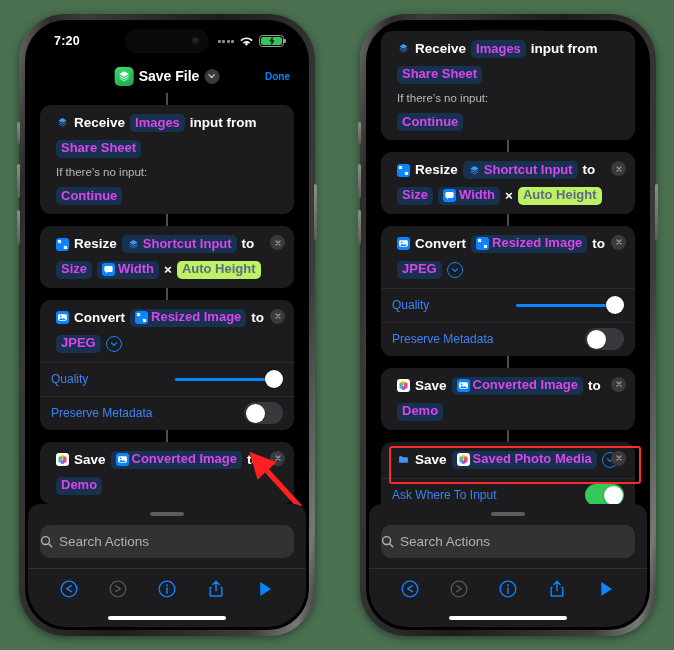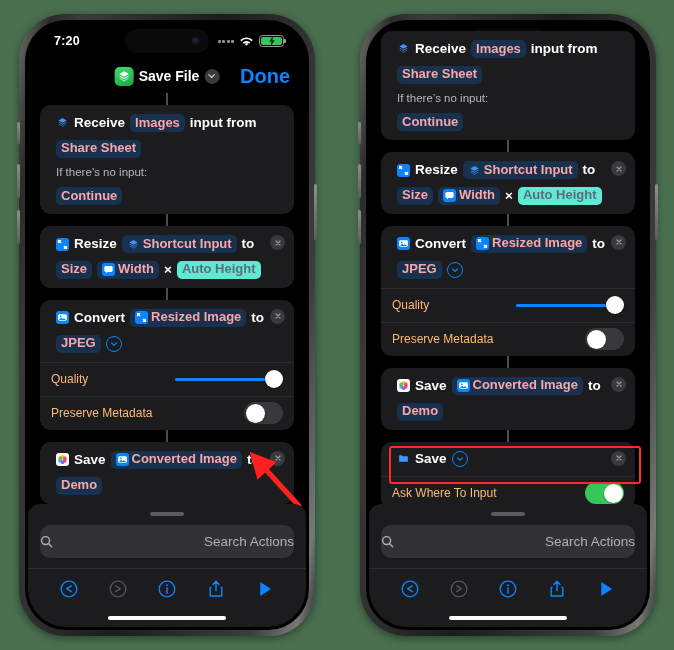--- a/index.html
+++ b/index.html
@@ -94,21 +94,21 @@
     background: linear-gradient(160deg,#3ddc6a,#1aa84c);
     display:flex; align-items:center; justify-content:center;
   }
   .app-icon svg { width: 13px; height: 13px; }
   .nav-title { color:#fff; font-size:14px; font-weight:bold; }
   .chev-circle {
     width: 15px; height: 15px; border-radius:50%;
     background:#3a3a3c; display:flex; align-items:center; justify-content:center;
   }
   .chev-circle svg { width:8px; height:8px; }
-  .done { margin-left:auto; color:#0a84ff; font-size:20px; font-weight:bold; }
+  .done { margin-left:auto; color:#0a84ff; font-size:10px; font-weight:bold; }
 
   
   .list {
     position: relative;
     padding: 0 12px;
     height: 412px;
     overflow: hidden;
   }
   .list.scrolled { margin-top: -62px; }
 
@@ -124,24 +124,24 @@
     display: flex; flex-wrap: wrap; align-items: center;
     gap: 4px 5px;
     line-height: 1.15;
   }
   .tok {
     color:#fff; font-size:13.5px; font-weight:bold; white-space:nowrap;
   }
   .tok.small { font-weight: normal; font-size: 11.5px; color:#b9b9be; }
   .var {
     display:inline-flex; align-items:center; gap:3px;
-    background:#17314f; color:#fca5a5; border-radius:5px;
+    background:#17314f; color:#d946ef; border-radius:5px;
     padding:1.5px 5px; font-size:13px; font-weight:bold; white-space:nowrap;
   }
-  .var.dim { color:#5e6b80; background:#5eead4; }
+  .var.dim { color:#5e6b80; background:#bef264; }
   .var.nobg { background:transparent; padding:1.5px 0; }
   .gi { width:13px; height:13px; border-radius:3px; flex:none;
         display:flex; align-items:center; justify-content:center; }
   .gi svg { width:11px; height:11px; display:block; }
   .gi.blue { background:#0a84ff; }
   .gi.photos { background:#fff; }
   .gi.files { background:transparent; }
   .gi.share { background:transparent; }
   .gi.text { background:#0a84ff; }
 
@@ -159,21 +159,21 @@
     border:1.4px solid #0a84ff; display:flex; align-items:center; justify-content:center;
     flex: none;
   }
   .disclose svg { width:8px; height:8px; }
 
   .sub-row {
     border-top: .5px solid #2c2c2e;
     height: 34px; display:flex; align-items:center;
     padding: 0 11px;
   }
-  .sub-label { color:#fdba74; font-size:12px; }
+  .sub-label { color:#3b82f6; font-size:12px; }
   .sub-ctrl { margin-left:auto; display:flex; align-items:center; }
 
   .slider { position:relative; width:108px; height:18px; display:flex; align-items:center; }
   .slider .track { position:absolute; left:0; right:0; height:2.5px; background:#48484a; border-radius:2px; }
   .slider .fill  { position:absolute; left:0; height:2.5px; background:#0a84ff; border-radius:2px; }
   .slider .knob  { position:absolute; width:18px; height:18px; border-radius:50%;
                    background:#fff; box-shadow:0 .5px 2px rgba(0,0,0,.5); }
 
   .toggle { width:39px; height:22px; border-radius:11px; background:#39393d; position:relative; }
   .toggle.on { background:#34c759; }
@@ -189,21 +189,21 @@
   
   .bottom {
     position:absolute; left:0; right:0; bottom:0;
     background:#1c1c1e;
     border-top-left-radius:12px; border-top-right-radius:12px;
     padding-top:8px;
   }
   .grabber { width:34px; height:4px; background:#5b5b60; border-radius:2px; margin:0 auto 9px; }
   .search {
     margin: 0 12px 10px; height:33px; border-radius:10px; background:#323234;
-    display:flex; align-items:center; justify-content:space-between; gap:6px;
+    display:flex; align-items:center; justify-content:flex-start; gap:6px;
   }
   .search svg { width:13px; height:13px; }
   .search span { color:#b0b0b5; font-size:13.5px; }
   .toolbar {
     border-top:.5px solid #2f2f31;
     height:42px; display:flex; align-items:center; justify-content:space-around;
     padding: 0 16px;
   }
   .toolbar .ti { width:22px; height:22px; display:flex; align-items:center; justify-content:center; }
   .toolbar svg { width:20px; height:20px; }
@@ -697,20 +697,33 @@
         <div class="connector"></div>
 
         <div class="card" style="position:relative;">
           <div class="card-main">
             <span class="gi files">
               <svg viewBox="0 0 12 12">
                     <path fill="#3d97ff" d="M1.2 3.4a1 1 0 0 1 1-1h2l1 1.1h4.6a1 1 0 0 1 1 1v4.1a1 1 0 0 1-1 1H2.2a1 1 0 0 1-1-1z"></path>
                   </svg>
             </span>
             <span class="tok">Save</span>
+            <span class="var">
+              <span class="gi photos">
+                <svg viewBox="0 0 12 12">
+                  <circle cx="6" cy="3.1" r="2.1" fill="#ffc400" opacity=".9"></circle>
+                  <circle cx="8.5" cy="4.6" r="2.1" fill="#f44336" opacity=".85"></circle>
+                  <circle cx="8.5" cy="7.4" r="2.1" fill="#e91e8c" opacity=".8"></circle>
+                  <circle cx="6" cy="8.9" r="2.1" fill="#7b42d6" opacity=".8"></circle>
+                  <circle cx="3.5" cy="7.4" r="2.1" fill="#2196f3" opacity=".8"></circle>
+                  <circle cx="3.5" cy="4.6" r="2.1" fill="#4caf50" opacity=".8"></circle>
+                </svg>
+              </span>
+              <span>Saved Photo Media</span>
+            </span>
             <span class="disclose">
               <svg viewBox="0 0 10 10">
                     <path d="M2 3.7 5 6.7l3-3" fill="none" stroke="#0a84ff" stroke-width="1.5" stroke-linecap="round" stroke-linejoin="round"></path>
                   </svg>
             </span>
             <span class="xbtn">
               <svg viewBox="0 0 10 10">
                     <path d="M2.5 2.5 7.5 7.5M7.5 2.5 2.5 7.5" stroke="#98989d" stroke-width="1.5" stroke-linecap="round"></path>
                   </svg>
             </span>

